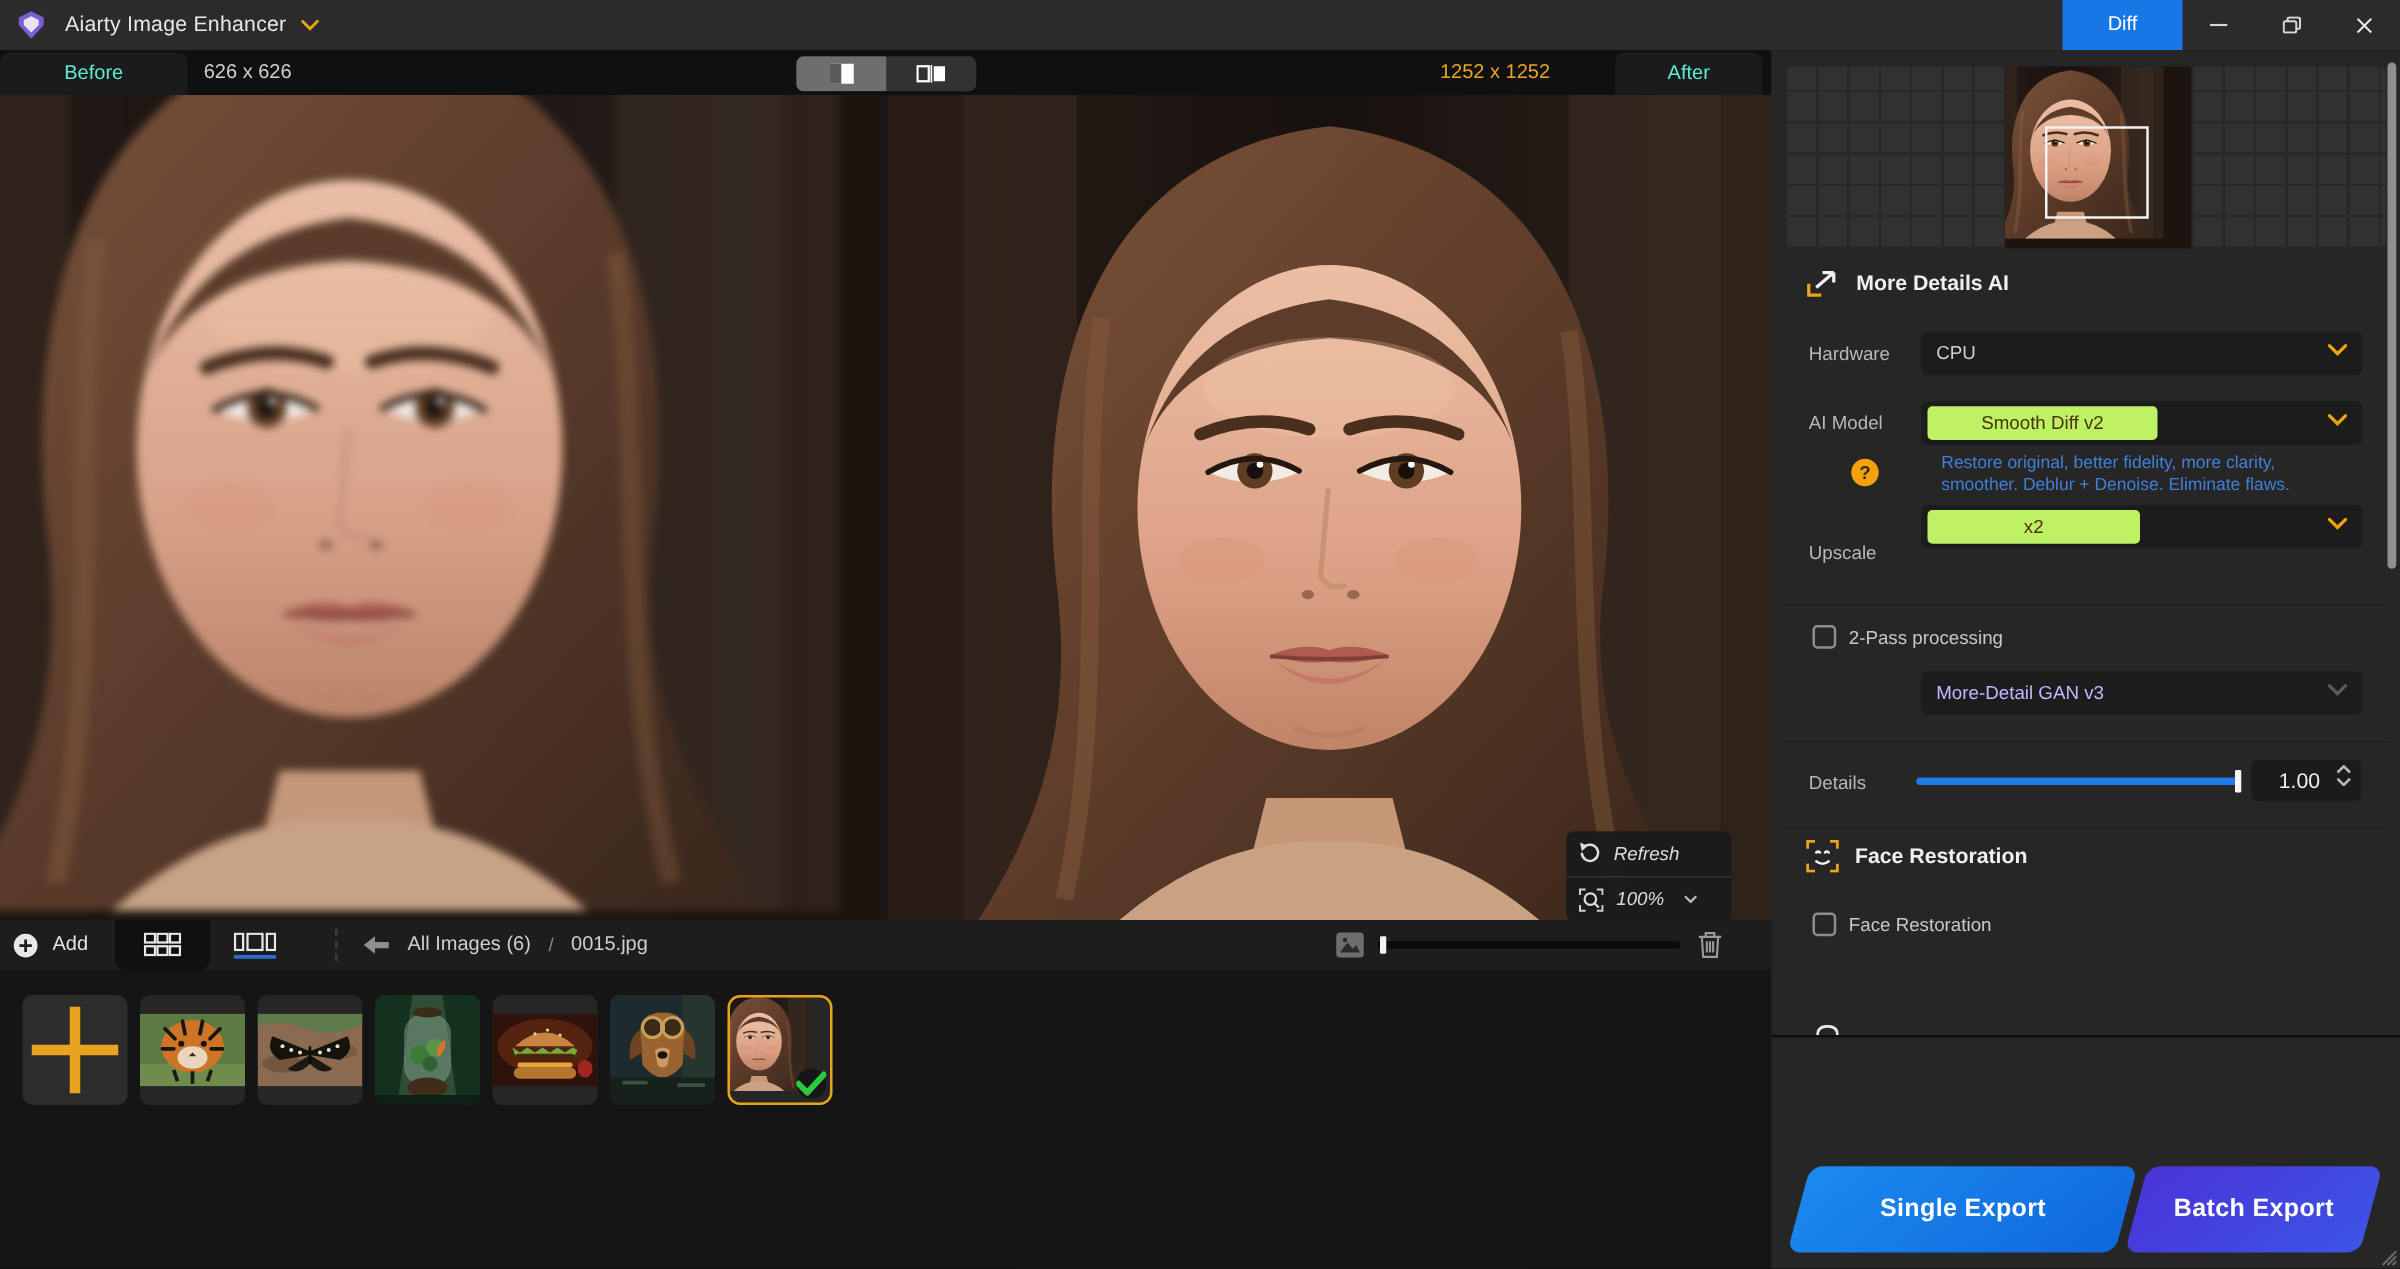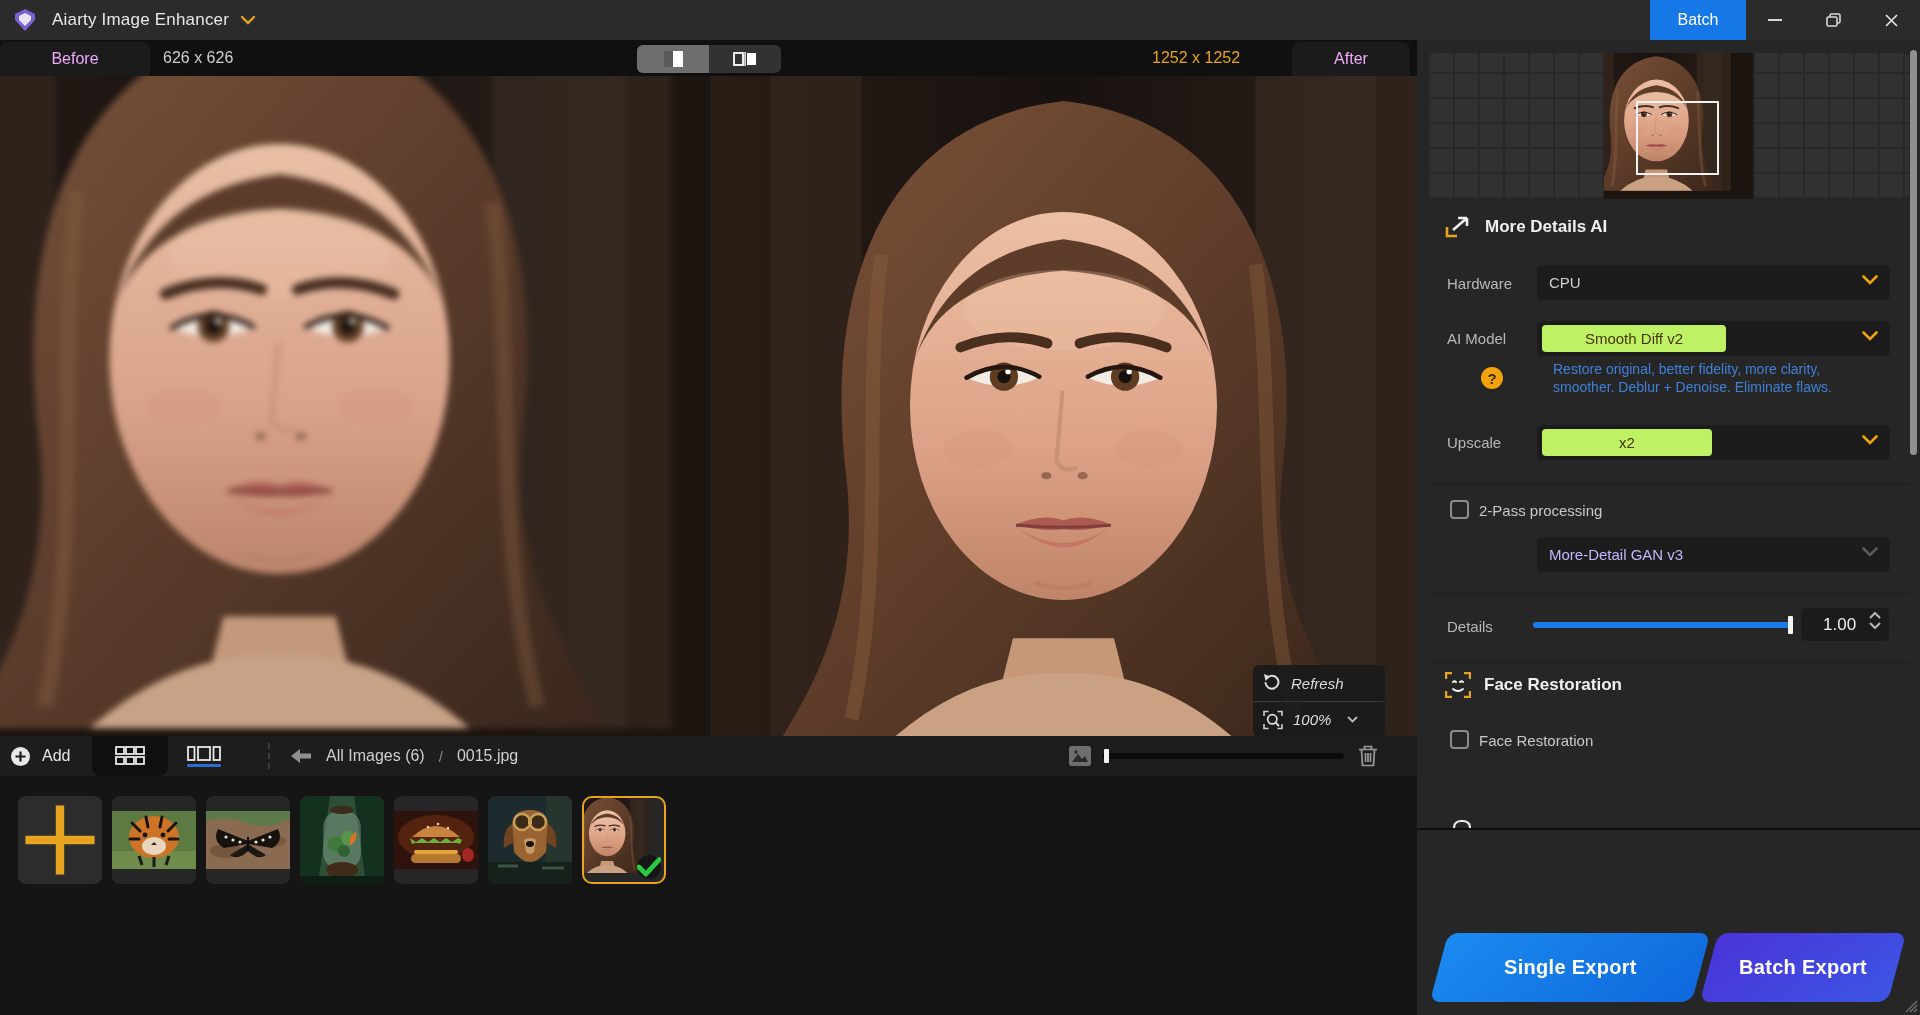--- a/index.html
+++ b/index.html
@@ -12,21 +12,21 @@
   .logo { width:26px; height:24px; margin-left:12px; }
   .app-title { color:#e8e8e8; font-size:17px; margin-left:14px; letter-spacing:.2px; }
   .title-chev { margin-left:12px; }
   .tb-spacer { flex:1; }
   .home-btn { width:96px; height:40px; background:#1677e6; color:#fff; font-size:16px; display:flex; align-items:center; justify-content:center; cursor:pointer; }
   .win-btn { width:58px; height:40px; display:flex; align-items:center; justify-content:center; }
 
   
   .main { position:absolute; left:0; top:40px; width:1417px; height:975px; background:#141414; }
   .viewheader { position:absolute; left:0; top:0; width:1417px; height:36px; background:#101010; }
-  .vtab { position:absolute; top:2px; height:34px; background:#1b1b1b; border-radius:8px 8px 0 0; color:#f0abfc; font-size:16px; display:flex; align-items:center; justify-content:center; }
+  .vtab { position:absolute; top:2px; height:34px; background:#1b1b1b; border-radius:8px 8px 0 0; color:#5eead4; font-size:16px; display:flex; align-items:center; justify-content:center; }
   .vtab.before { left:0; width:150px; }
   .vtab.after { left:1292px; width:118px; }
   .vsize { position:absolute; top:0; height:36px; display:flex; align-items:center; font-size:16px; }
   .vsize.before { left:163px; color:#cfcfcf; }
   .vsize.after { left:1152px; color:#e8a31f; }
   .view-toggle { position:absolute; left:637px; top:5px; width:144px; height:28px; background:#323232; border-radius:6px; display:flex; overflow:hidden; }
   .vt-btn { width:72px; height:28px; display:flex; align-items:center; justify-content:center; }
   .vt-btn.sel { background:#6e6e6e; }
 
   
@@ -170,21 +170,21 @@
   <div class="titlebar">
     <svg class="logo" viewBox="0 0 26 24">
       <polygon points="3,6 13,1 23,6 23,12 13,23 3,12" fill="#7a5fd0"></polygon>
       <polygon points="7,8 13,5 19,8 19,12 13,18 7,12" fill="#e8e4f8"></polygon>
     </svg>
     <span class="app-title">Aiarty Image Enhancer</span>
     <svg class="title-chev" width="14" height="9" viewBox="0 0 14 9">
       <path d="M1,1 L7,7 L13,1" stroke="#e8a31f" stroke-width="2.4" fill="none" stroke-linecap="round"></path>
     </svg>
     <div class="tb-spacer"></div>
-    <div class="home-btn">Batch</div>
+    <div class="home-btn">Diff</div>
     <div class="win-btn">
       <svg width="14" height="2" viewBox="0 0 14 2">
           <rect width="14" height="2" fill="#d8d8d8"></rect>
         </svg>
     </div>
     <div class="win-btn">
       <svg width="15" height="14" viewBox="0 0 15 14">
         <rect x="4" y="1" width="10" height="9" rx="1.5" fill="none" stroke="#d8d8d8" stroke-width="1.6"></rect>
         <rect x="1" y="4" width="10" height="9" rx="1.5" fill="#2b2b2b" stroke="#d8d8d8" stroke-width="1.6"></rect>
       </svg>
@@ -451,21 +451,21 @@
       <div class="pill" style="width:184px">Smooth Diff v2</div>
       <svg class="dd-chev" width="16" height="10" viewBox="0 0 16 10">
         <path d="M1.5,1.5 L8,8 L14.5,1.5" stroke="#f2a20c" stroke-width="2.6" fill="none" stroke-linecap="round"></path>
       </svg>
     </div>
     <div class="help-badge" style="top:327px">?</div>
     <div class="desc" style="top:321px">Restore original, better fidelity, more clarity,</div>
     <div class="desc" style="top:339px">smoother. Deblur + Denoise. Eliminate flaws.</div>
 
     <div class="row-label" style="top:394px">Upscale</div>
-    <div class="dropdown" style="top:385px">
+    <div class="dropdown" style="top:364px">
       <div class="pill" style="width:170px">x2</div>
       <svg class="dd-chev" width="16" height="10" viewBox="0 0 16 10">
         <path d="M1.5,1.5 L8,8 L14.5,1.5" stroke="#f2a20c" stroke-width="2.6" fill="none" stroke-linecap="round"></path>
       </svg>
     </div>
 
     <div class="hdiv" style="top:443px"></div>
 
     <div class="checkbox" style="top:460px"></div>
     <div class="cb-label" style="top:462px">2-Pass processing</div>

